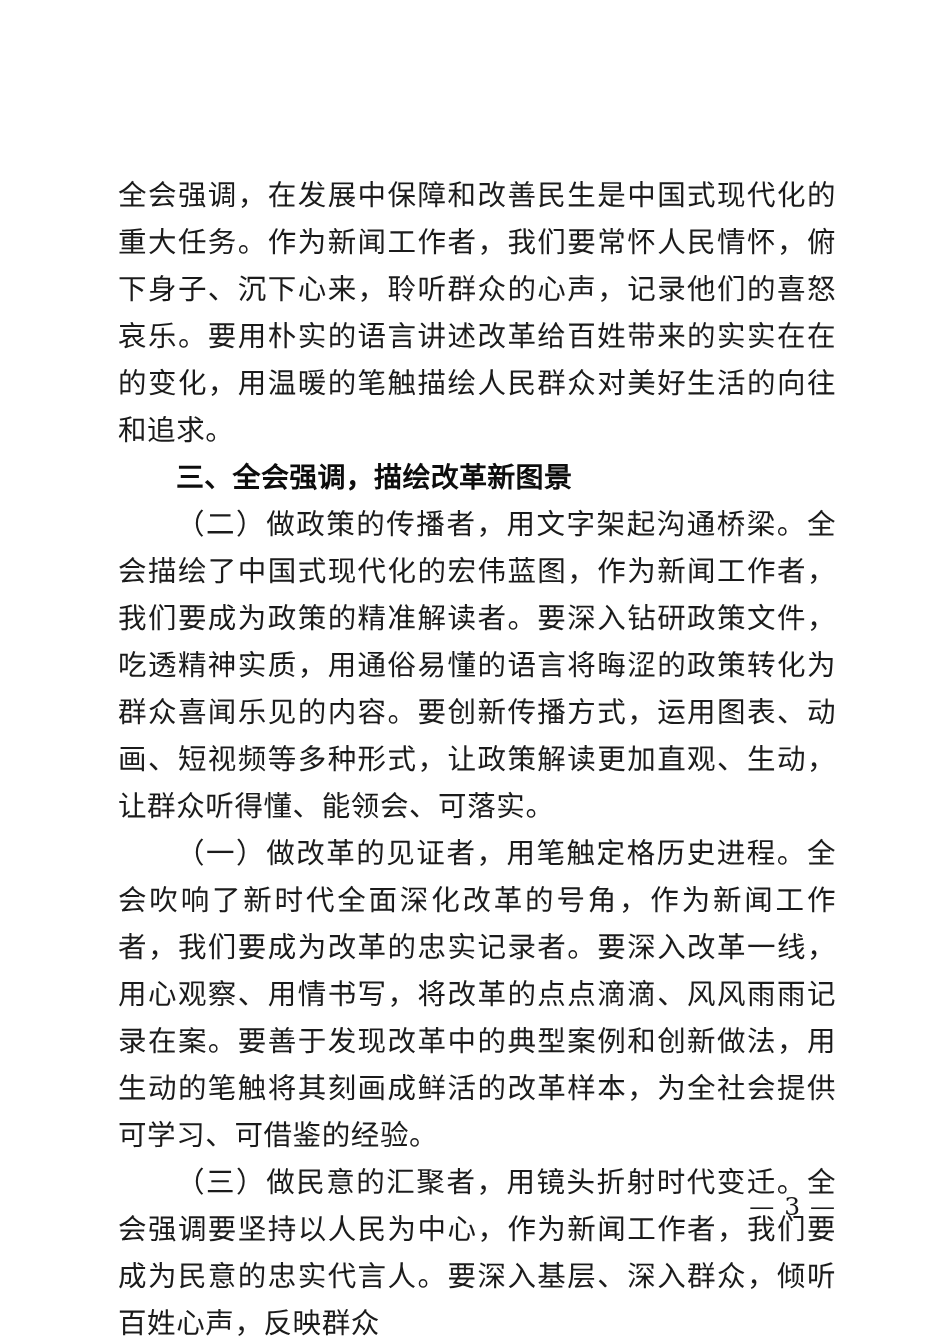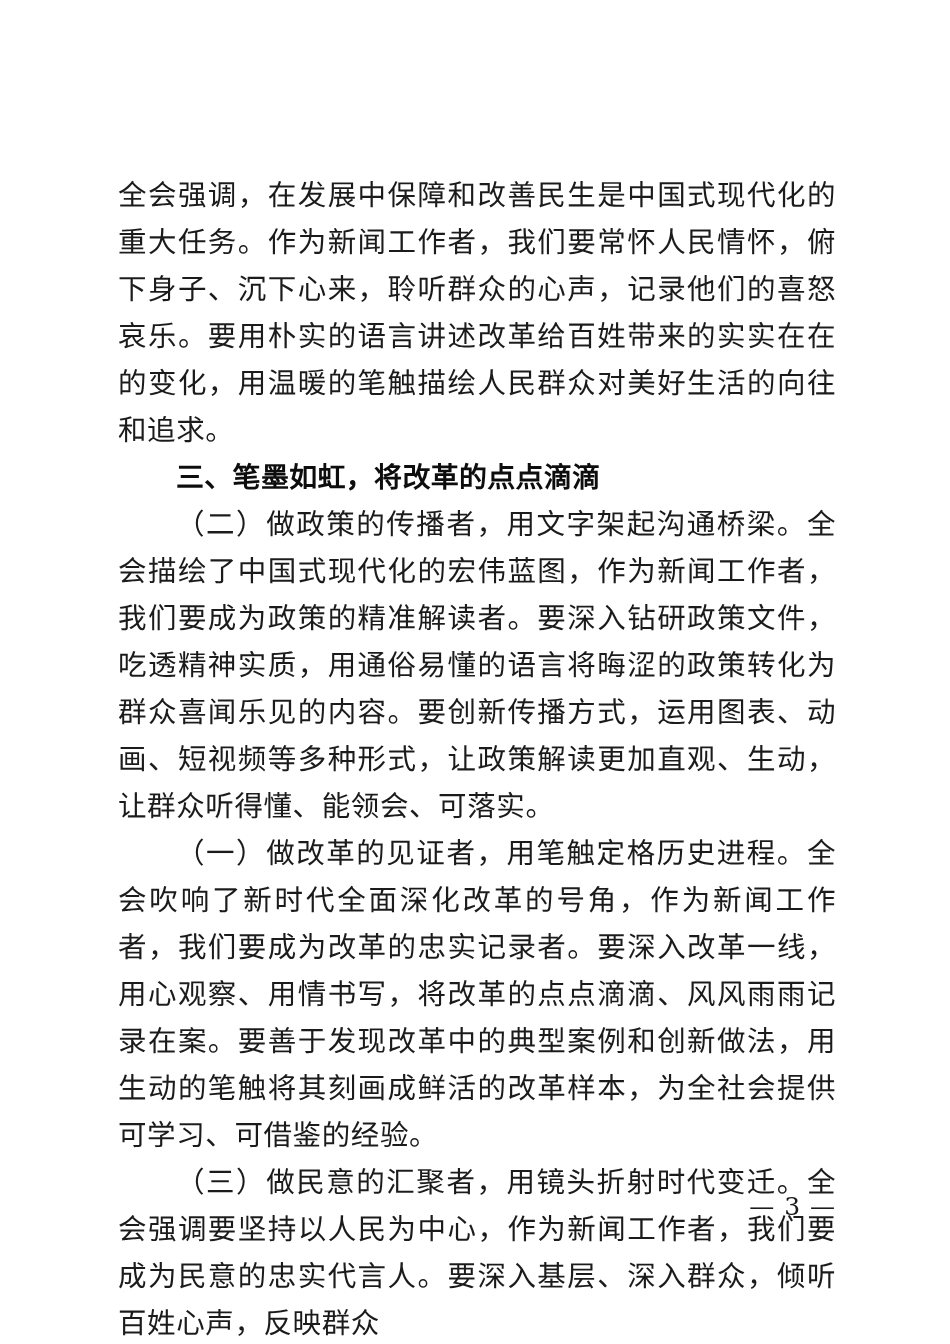--- a/index.html
+++ b/index.html
@@ -71,21 +71,21 @@
 </style>
 </head>
 <body>
 
 <div class="page">
 
   <div class="text-column">
 
     <p class="para flush">全会强调，在发展中保障和改善民生是中国式现代化的重大任务。作为新闻工作者，我们要常怀人民情怀，俯下身子、沉下心来，聆听群众的心声，记录他们的喜怒哀乐。要用朴实的语言讲述改革给百姓带来的实实在在的变化，用温暖的笔触描绘人民群众对美好生活的向往和追求。</p>
 
-    <h2 class="heading">三、笔墨如虹，将改革的点点滴滴</h2>
+    <h2 class="heading">三、全会强调，描绘改革新图景</h2>
 
     <p class="para indent">（二）做政策的传播者，用文字架起沟通桥梁。全会描绘了中国式现代化的宏伟蓝图，作为新闻工作者，我们要成为政策的精准解读者。要深入钻研政策文件，吃透精神实质，用通俗易懂的语言将晦涩的政策转化为群众喜闻乐见的内容。要创新传播方式，运用图表、动画、短视频等多种形式，让政策解读更加直观、生动，让群众听得懂、能领会、可落实。</p>
 
     <p class="para indent">（一）做改革的见证者，用笔触定格历史进程。全会吹响了新时代全面深化改革的号角，作为新闻工作者，我们要成为改革的忠实记录者。要深入改革一线，用心观察、用情书写，将改革的点点滴滴、风风雨雨记录在案。要善于发现改革中的典型案例和创新做法，用生动的笔触将其刻画成鲜活的改革样本，为全社会提供可学习、可借鉴的经验。</p>
 
     <p class="para indent">（三）做民意的汇聚者，用镜头折射时代变迁。全会强调要坚持以人民为中心，作为新闻工作者，我们要成为民意的忠实代言人。要深入基层、深入群众，倾听百姓心声，反映群众</p>
 
   </div>
 
   <div class="page-number">— 3 —</div>

